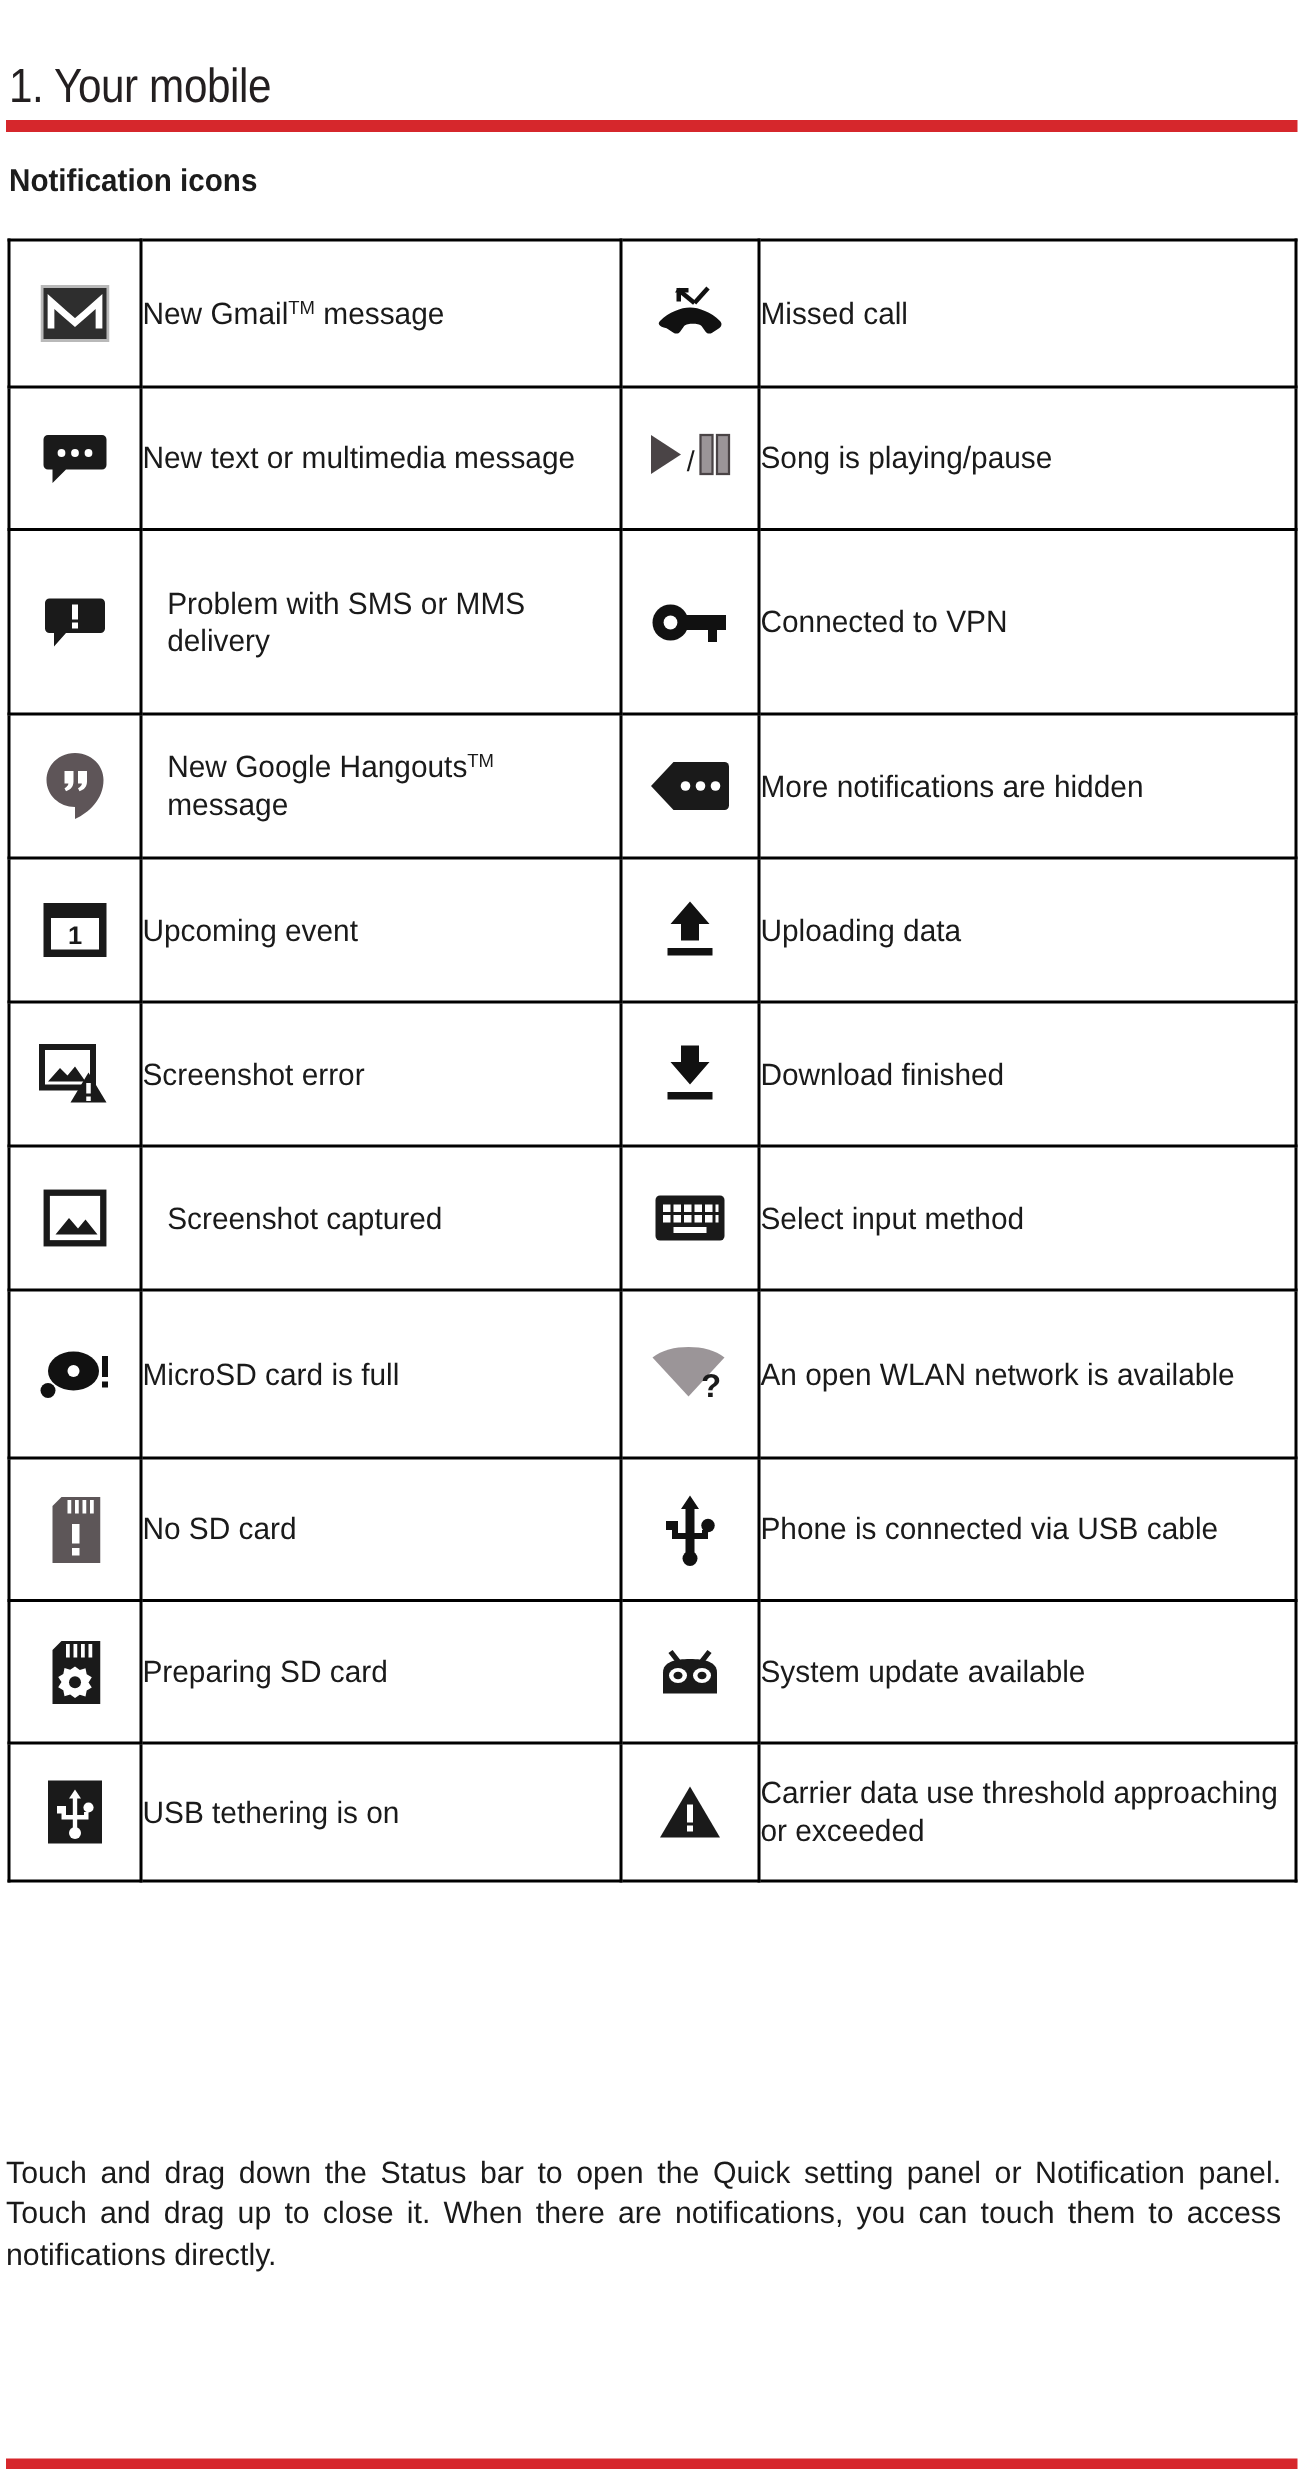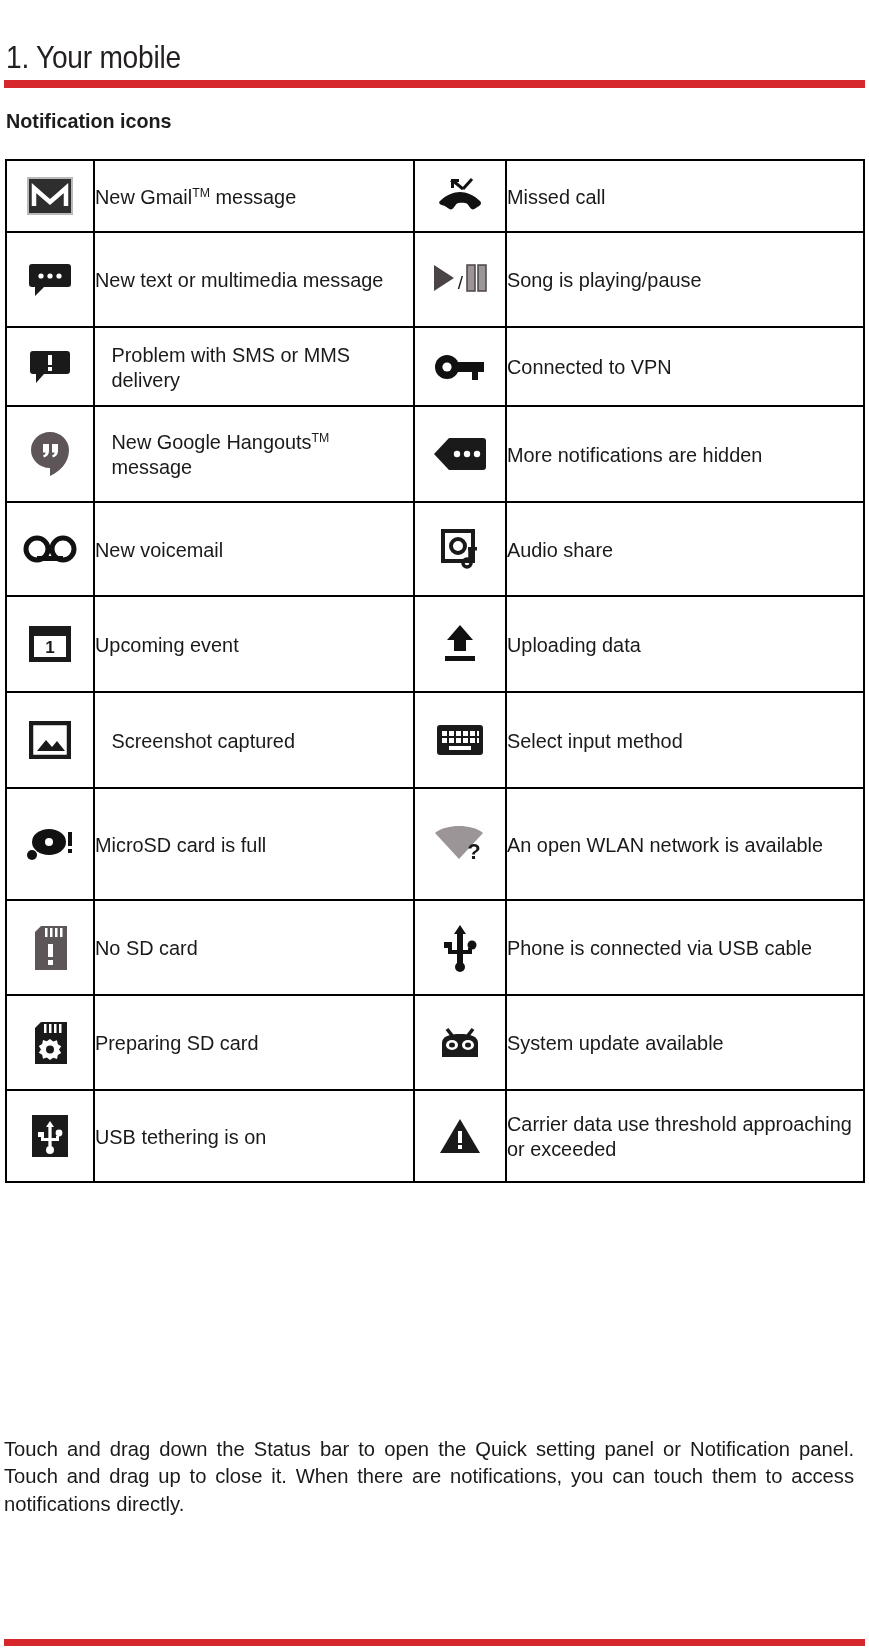--- a/index.html
+++ b/index.html
@@ -159,21 +159,21 @@
 
   <table class="icon-table">
     <colgroup>
       <col class="col-icon">
         <col class="col-desc">
         <col class="col-icon2">
         <col class="col-desc2">
     </colgroup>
     <tbody>
 
-    <tr style="height:72px">
+    <tr style="height:98px">
       <td class="cell-icon">
         <span class="ic">
           <svg width="46" height="38" viewBox="0 0 46 38">
                 <rect x="1" y="1" width="44" height="36" fill="#2e2e2e" stroke="#b9b9b9" stroke-width="2"></rect>
                 <path d="M7 29V11l9 8 7 6 7-6 9-8v18" fill="none" stroke="#fff" stroke-width="4.5"></path>
               </svg>
         </span>
       </td>
       <td class="cell-text"><span>New Gmail</span><span class="tm">TM</span><span> message</span></td>
       <td class="cell-icon">
@@ -211,21 +211,21 @@
           <span class="slash">/</span>
           <svg width="24" height="30" viewBox="0 0 24 30">
                 <rect x="2" y="2" width="8" height="26" fill="#9b9598" stroke="#4a4446" stroke-width="1.5"></rect>
                 <rect x="13" y="2" width="8" height="26" fill="#9b9598" stroke="#4a4446" stroke-width="1.5"></rect>
               </svg>
         </span>
       </td>
       <td class="cell-text">Song is playing/pause</td>
     </tr>
 
-    <tr style="height:79px">
+    <tr style="height:123px">
       <td class="cell-icon">
         <span class="ic">
           <svg width="44" height="40" viewBox="0 0 44 40">
                 <path d="M5 4h34a3 3 0 013 3v17a3 3 0 01-3 3H16l-8 9v-9H5a3 3 0 01-3-3V7a3 3 0 013-3z" fill="#1a1a1a"></path>
                 <rect x="20" y="8" width="4" height="10" fill="#fff"></rect>
                 <rect x="20" y="20" width="4" height="4" fill="#fff"></rect>
               </svg>
         </span>
       </td>
       <td class="cell-text indent">Problem with SMS or MMS delivery</td>
@@ -259,44 +259,20 @@
                 <path d="M16 1h34a3 3 0 013 3v26a3 3 0 01-3 3H16L1 17z" fill="#1a1a1a"></path>
                 <circle cx="24" cy="17" r="3.2" fill="#fff"></circle>
                 <circle cx="34" cy="17" r="3.2" fill="#fff"></circle>
                 <circle cx="44" cy="17" r="3.2" fill="#fff"></circle>
               </svg>
         </span>
       </td>
       <td class="cell-text">More notifications are hidden</td>
     </tr>
 
-    <tr style="height:94px">
-      <td class="cell-icon">
-        <span class="ic">
-          <svg width="54" height="30" viewBox="0 0 54 30">
-                <circle cx="14" cy="15" r="11" fill="none" stroke="#111" stroke-width="5"></circle>
-                <circle cx="40" cy="15" r="11" fill="none" stroke="#111" stroke-width="5"></circle>
-                <rect x="14" y="22" width="26" height="5" fill="#111"></rect>
-              </svg>
-        </span>
-      </td>
-      <td class="cell-text">New voicemail</td>
-      <td class="cell-icon">
-        <span class="ic">
-          <svg width="42" height="44" viewBox="0 0 42 44">
-                <path d="M4 4h30v30H4z" fill="none" stroke="#1a1a1a" stroke-width="4"></path>
-                <circle cx="19" cy="19" r="7" fill="none" stroke="#1a1a1a" stroke-width="4"></circle>
-                <path d="M31 22v13" stroke="#1a1a1a" stroke-width="3.5" fill="none"></path>
-                <circle cx="28" cy="36" r="4" fill="none" stroke="#1a1a1a" stroke-width="3.5"></circle>
-                <rect x="29" y="20" width="9" height="3.5" fill="#1a1a1a"></rect>
-              </svg>
-        </span>
-      </td>
-      <td class="cell-text">Audio share</td>
-    </tr>
 
     <tr style="height:96px">
       <td class="cell-icon">
         <span class="ic">
           <svg width="46" height="40" viewBox="0 0 46 40">
                 <rect x="2" y="2" width="42" height="36" fill="#1a1a1a"></rect>
                 <rect x="7" y="12" width="32" height="21" fill="#fff"></rect>
                 <text x="23" y="29" font-family="Liberation Sans, sans-serif" font-size="17" font-weight="bold" fill="#1a1a1a" text-anchor="middle">1</text>
               </svg>
         </span>
@@ -306,20 +282,43 @@
         <span class="ic">
           <svg width="40" height="42" viewBox="0 0 40 42">
                 <path d="M20 2l13 15h-7v11h-12V17H7z" fill="#111"></path>
                 <rect x="5" y="33" width="30" height="5" fill="#111"></rect>
               </svg>
         </span>
       </td>
       <td class="cell-text">Uploading data</td>
     </tr>
 
+    <tr style="height:96px">
+      <td class="cell-icon">
+        <span class="ic">
+          <svg width="48" height="42" viewBox="0 0 48 42">
+                <rect x="2" y="3" width="34" height="27" fill="none" stroke="#1a1a1a" stroke-width="4"></rect>
+                <path d="M6 26l8-9 5 5 5-6 7 10z" fill="#1a1a1a"></path>
+                <path d="M33 20l12 20H21z" fill="#1a1a1a"></path>
+                <rect x="31.5" y="27" width="3" height="7" fill="#fff"></rect>
+                <rect x="31.5" y="36" width="3" height="3" fill="#fff"></rect>
+              </svg>
+        </span>
+      </td>
+      <td class="cell-text">Screenshot error</td>
+      <td class="cell-icon">
+        <span class="ic">
+          <svg width="40" height="42" viewBox="0 0 40 42">
+                <path d="M20 28L7 13h7V2h12v11h7z" fill="#111"></path>
+                <rect x="5" y="33" width="30" height="5" fill="#111"></rect>
+              </svg>
+        </span>
+      </td>
+      <td class="cell-text">Download finished</td>
+    </tr>
 
     <tr style="height:96px">
       <td class="cell-icon">
         <span class="ic">
           <svg width="42" height="38" viewBox="0 0 42 38">
                 <rect x="2" y="2" width="38" height="34" fill="none" stroke="#1a1a1a" stroke-width="4.5"></rect>
                 <path d="M8 30l9-11 6 7 5-6 8 10z" fill="#1a1a1a"></path>
               </svg>
         </span>
       </td>

